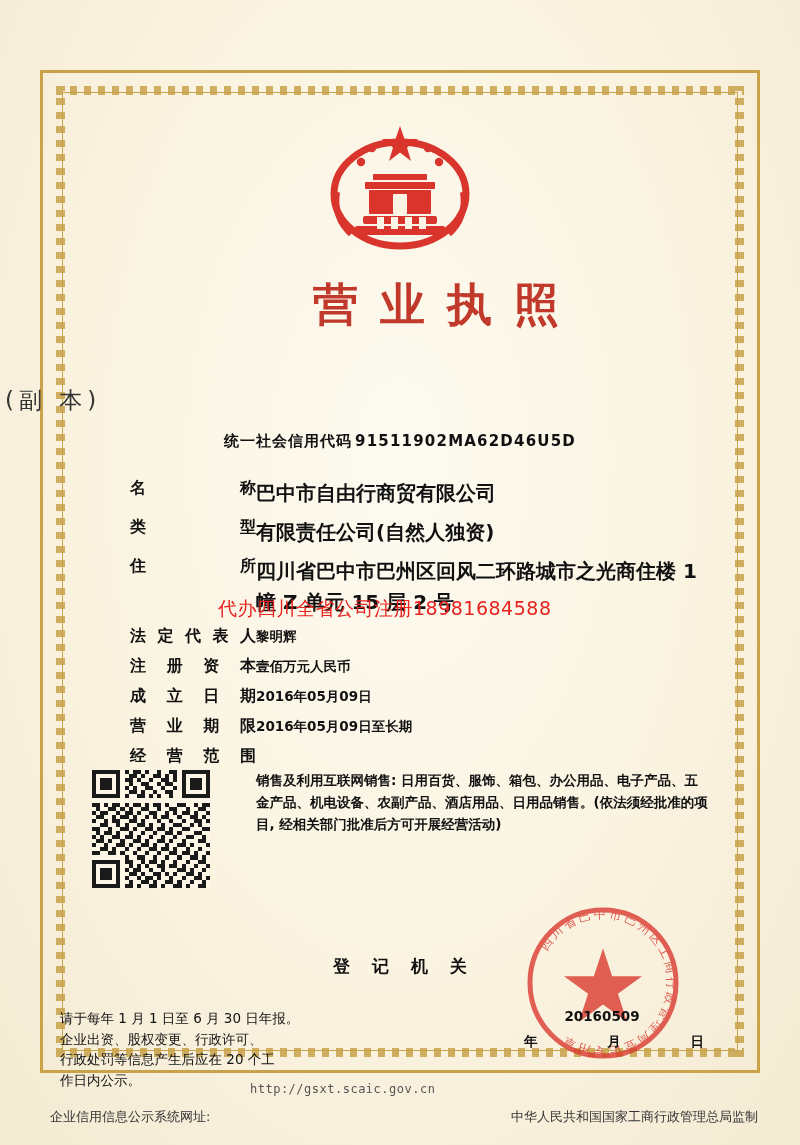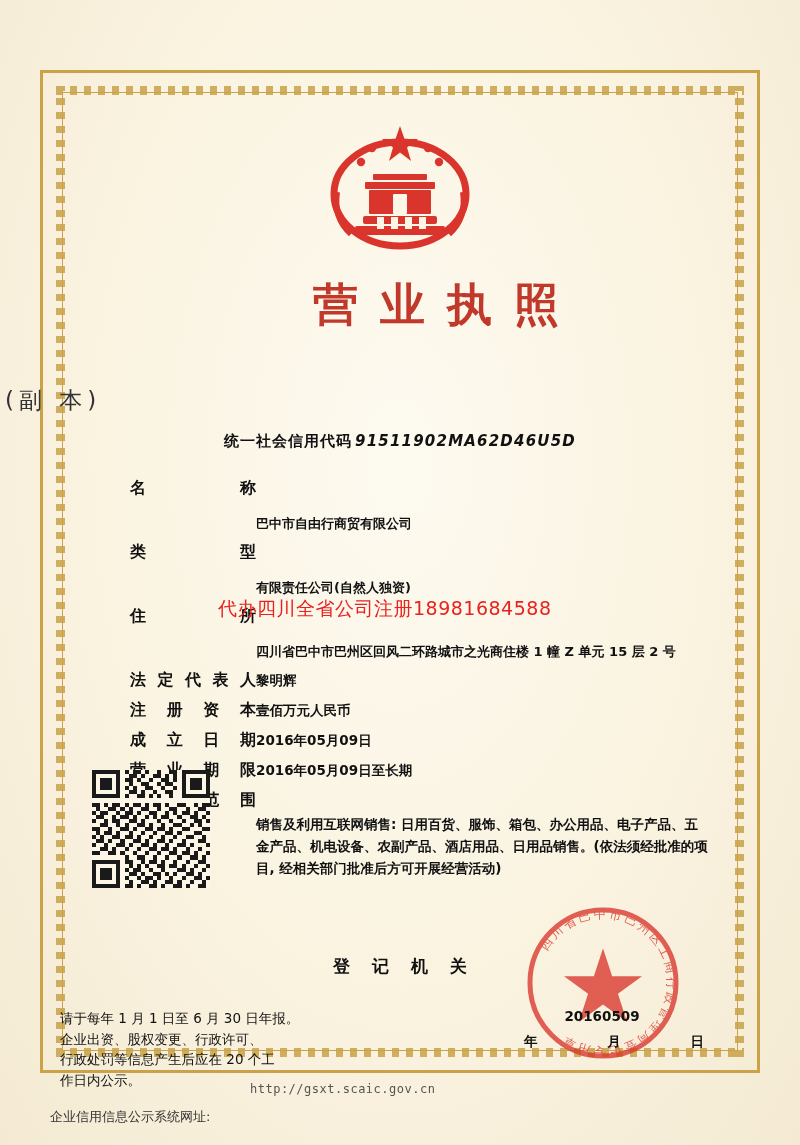--- a/index.html
+++ b/index.html
@@ -102,21 +102,21 @@
     top: 432px;
     left: 0;
     width: 100%;
     text-align: center;
     font-family: "DejaVu Sans", "Liberation Sans", sans-serif;
     font-size: 15px;
     font-weight: bold;
     color: #111;
     letter-spacing: 1px;
   }
-  .credit-code .code-val { margin-left: 3px; letter-spacing: 1.2px; font-style: italic; }
+  .credit-code .code-val { margin-left: 3px; letter-spacing: 1.2px; }
 
   
   .fields {
     position: absolute;
     left: 130px;
     top: 476px;
     width: 580px;
   }
   .field-row {
     display: flex;
@@ -139,22 +139,21 @@
     flex: 1;
     font-family: "DejaVu Sans", "Liberation Sans", sans-serif;
     font-size: 13.5px;
     font-weight: bold;
     color: #111;
     line-height: 1.55;
     padding-top: 2px;
     word-break: break-all;
   }
   .field-value.big {
-    font-size: 13px;
-    margin-top: 36px;
+    font-size: 20px;
   }
   .field-value.scope {
     font-size: 13.5px;
     line-height: 1.62;
     margin-top: 24px;
   }
 
   
   .watermark {
     position: absolute;
@@ -626,15 +625,16 @@
     <div>请于每年 1 月 1 日至 6 月 30 日年报。</div>
     <div>企业出资、股权变更、行政许可、</div>
     <div>行政处罚等信息产生后应在 20 个工</div>
     <div>作日内公示。</div>
   </div>
 
   <div class="website">http://gsxt.scaic.gov.cn</div>
 
   <div class="footer">
     <div class="footer-left">企业信用信息公示系统网址:</div>
+    <div class="footer-right">中华人民共和国国家工商行政管理总局监制</div>
   </div>
 
 </div>
 
 </body></html>

